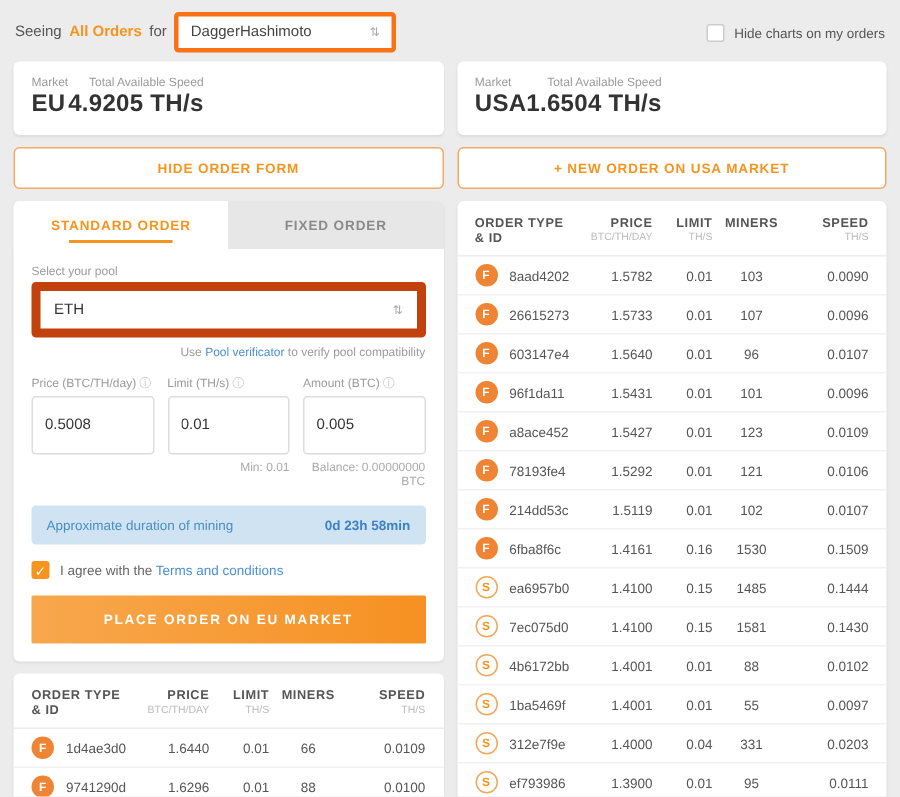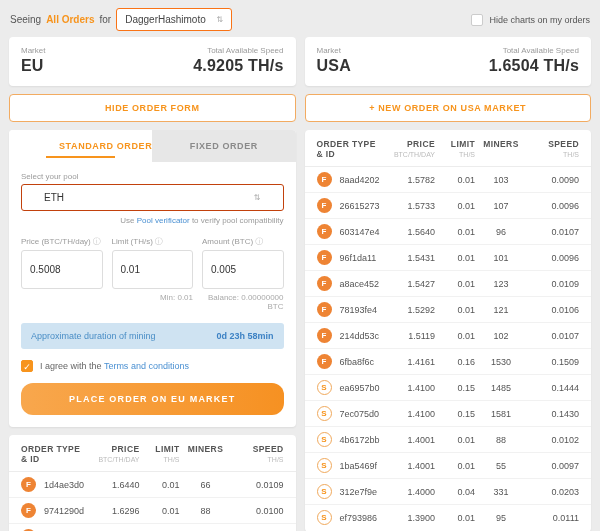--- a/index.html
+++ b/index.html
@@ -6,46 +6,46 @@
   html,body { width:600px; height:531px; overflow:hidden; }
   body {
     background:#ececec;
     font-family:"Liberation Sans", sans-serif;
     color:#555;
   }
   
   .topbar { display:flex; align-items:center; justify-content:space-between; padding:8px 10px 6px; font-size:10px; color:#555; }
   .topbar-left { display:flex; align-items:center; gap:5px; }
   .orange-bold { color:#f7941d; font-weight:bold; }
-  .algo-select { background:#fff; border:1px solid #f97316; border-radius:3px; width:116px; padding:5px 8px; display:flex; justify-content:space-between; align-items:center; font-size:10px; color:#444; cursor:pointer; }
+  .algo-select { background:#fff; border:3px solid #f97316; border-radius:3px; width:148px; padding:5px 8px; display:flex; justify-content:space-between; align-items:center; font-size:10px; color:#444; cursor:pointer; }
   .caret { color:#aaa; font-size:8px; }
   .topbar-right { display:flex; align-items:center; gap:6px; font-size:9px; color:#555; }
   .checkbox { width:12px; height:12px; border:1px solid #ccc; border-radius:2px; background:#fff; cursor:pointer; }
   .checkbox.checked { background:#f7941d; border-color:#f7941d; color:#fff; font-size:9px; line-height:12px; text-align:center; }
   
   .cols { display:flex; gap:9px; padding:0 9px; align-items:flex-start; }
   .col { flex:1; display:flex; flex-direction:column; gap:8px; min-width:0; }
   .card { background:#fff; border-radius:4px; box-shadow:0 1px 2px rgba(0,0,0,.07); }
   
-  .market-card { display:flex; justify-content:space-between; align-items:flex-start; padding:9px 12px 11px; }
+  .market-card { display:flex; align-items:flex-start; padding:9px 12px 11px; }
   .mkt-label { font-size:8px; color:#9b9b9b; margin-bottom:2px; }
   .mkt-right .mkt-label { text-align:right; }
   .mkt-value { font-size:16px; font-weight:bold; color:#333; letter-spacing:.2px; }
   .mkt-right .mkt-value { text-align:right; }
   
   .btn-outline { border:1px solid #f2ab61; color:#f7941d; background:#fff; border-radius:4px; text-align:center; font-size:9px; font-weight:bold; letter-spacing:.6px; padding:8px 0; cursor:pointer; }
-  .btn-primary { background:linear-gradient(90deg,#f8a74d 0%,#f69122 100%); color:#fff; font-weight:bold; font-size:9px; letter-spacing:1.2px; text-align:center; padding:11px 0; border-radius:12px; cursor:pointer; }
+  .btn-primary { background:linear-gradient(90deg,#f8a74d 0%,#f69122 100%); color:#fff; font-weight:bold; font-size:9px; letter-spacing:1.2px; text-align:center; padding:11px 0; border-radius:1px; cursor:pointer; }
   
   .tabs { display:flex; border-radius:4px 4px 0 0; overflow:hidden; }
   .tab { flex:1; text-align:center; font-size:9px; font-weight:bold; letter-spacing:.6px; padding:11px 0; color:#8a8a8a; background:#e7e7e7; cursor:pointer; position:relative; }
-  .tab.active { background:#fff; color:#f7941d;text-align:right; }
+  .tab.active { background:#fff; color:#f7941d; }
   .tab.active::after { content:""; position:absolute; left:26%; right:26%; bottom:4px; height:2px; background:#f7941d; }
   .form-body { padding:10px 12px 12px; }
   .field-label { font-size:8px; color:#9b9b9b; margin-bottom:3px; }
-  .pool-select { border:1px solid #c2410c; border-radius:3px; padding:7px 22px; font-size:10px; color:#333; display:flex; justify-content:space-between; align-items:center; cursor:pointer; }
+  .pool-select { border:6px solid #c2410c; border-radius:3px; padding:7px 9px; font-size:10px; color:#333; display:flex; justify-content:space-between; align-items:center; cursor:pointer; }
   .helper { text-align:right; font-size:8px; color:#9b9b9b; margin-top:5px; }
   .link { color:#4a90d2; cursor:pointer; }
   .inputs { display:flex; gap:9px; margin-top:11px; }
   .input-group { flex:1; min-width:0; }
   .input-group input { width:100%; border:1px solid #ddd; border-radius:3px; padding:13px 8px; font-size:10px; color:#333; font-family:"Liberation Sans", sans-serif; }
   .info { color:#c9c9c9; font-size:8px; margin-left:2px; }
   .sub-row { display:flex; gap:9px; margin-top:4px; font-size:8px; color:#aaa; }
   .sub-cell { flex:1; text-align:right; }
   .banner { background:#cfe3f2; border-radius:3px; display:flex; justify-content:space-between; align-items:center; padding:8px 10px; font-size:9px; color:#4a8ec6; margin-top:12px; }
   .banner-value { font-weight:bold; color:#3d82c4; }

